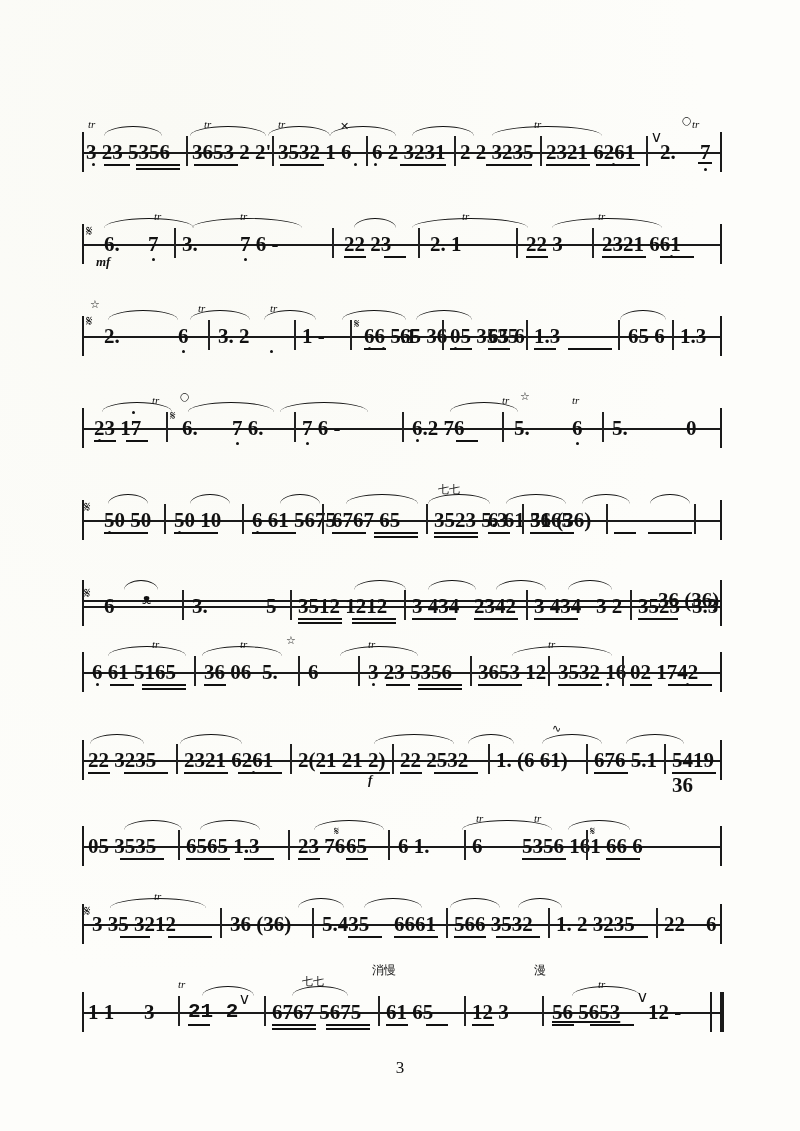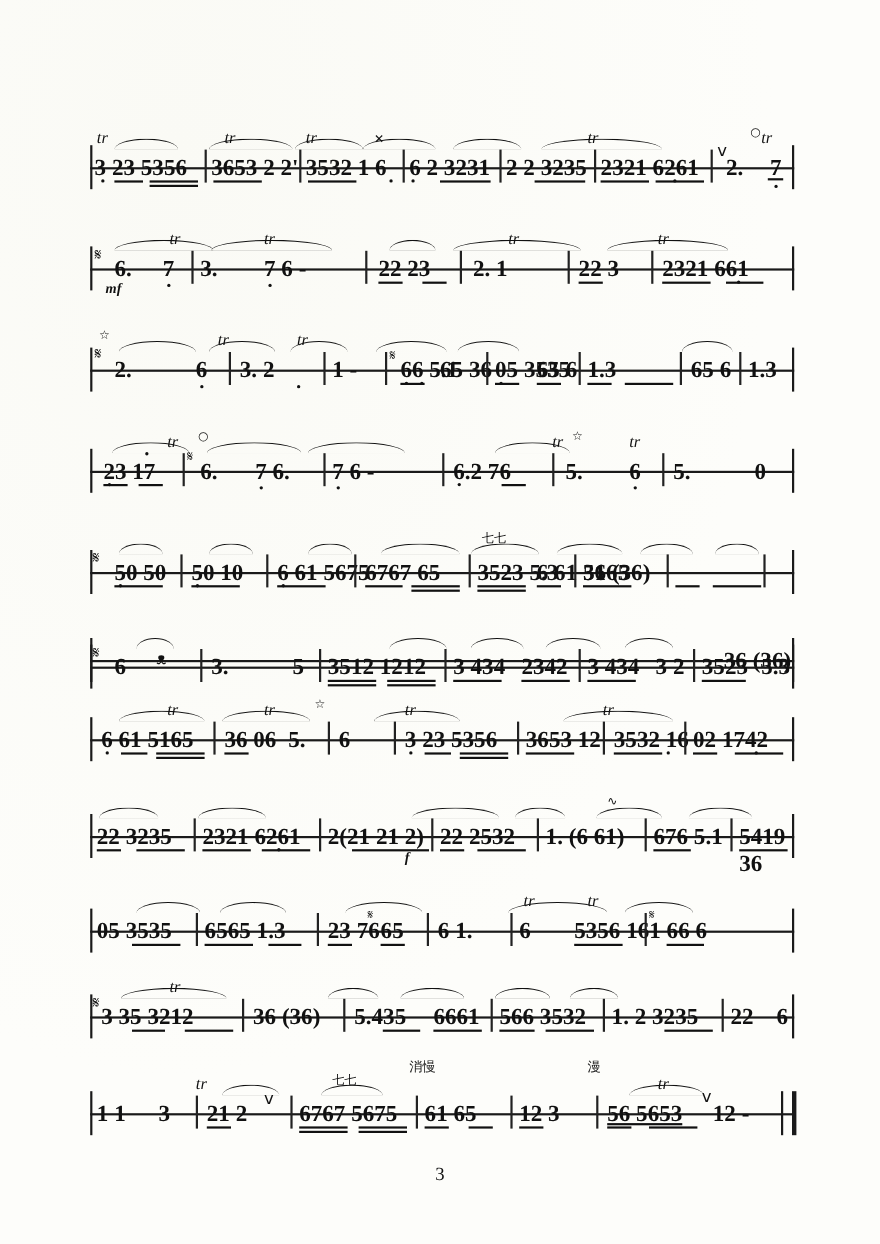--- a/index.html
+++ b/index.html
@@ -146,21 +146,21 @@
     position: absolute;
     border-top: 1.6px solid #111;
     border-radius: 50%/100% 100% 0 0;
     height: 9px;
     top: 8px;
   }
   .tr {
     position: absolute;
     font-family: "Liberation Serif", serif;
     font-style: italic;
-    font-size: 15px;
+    font-size: 11px;
     color: #111;
     top: 0px;
   }
   .orn {
     position: absolute;
     font-family: "DejaVu Sans", sans-serif;
     font-size: 11px;
     color: #111;
     top: 2px;
   }
@@ -705,21 +705,21 @@
       <div class="slur" style="left:120px; width:52px;"></div>
       <div class="orn" style="left:220px; top:-4px;">七七</div>
       <div class="slur" style="left:210px; width:56px;"></div>
       <div class="tr" style="left:516px;">tr</div>
       <div class="slur" style="left:490px; width:68px;"></div>
 
       <div class="num" style="left:6px;">1 1</div>
       <div class="num" style="left:62px;">3</div>
       <div class="bar" style="left:96px;"></div>
 
-      <div class="num" style="left:106px;">21 2</div>
+      <div class="num" style="left:106px;font-family:Liberation Mono, monospace;">21 2</div>
       <div class="beam" style="left:106px; width:22px;"></div>
       <div class="seg" style="left:158px; top:12px;">v</div>
       <div class="bar" style="left:182px;"></div>
 
       <div class="num" style="left:190px;">6767  5675</div>
       <div class="beam" style="left:190px; width:44px;"></div>
       <div class="beam beam2" style="left:190px; width:44px;"></div>
       <div class="beam" style="left:244px; width:44px;"></div>
       <div class="beam beam2" style="left:244px; width:44px;"></div>
       <div class="bar" style="left:296px;"></div>

